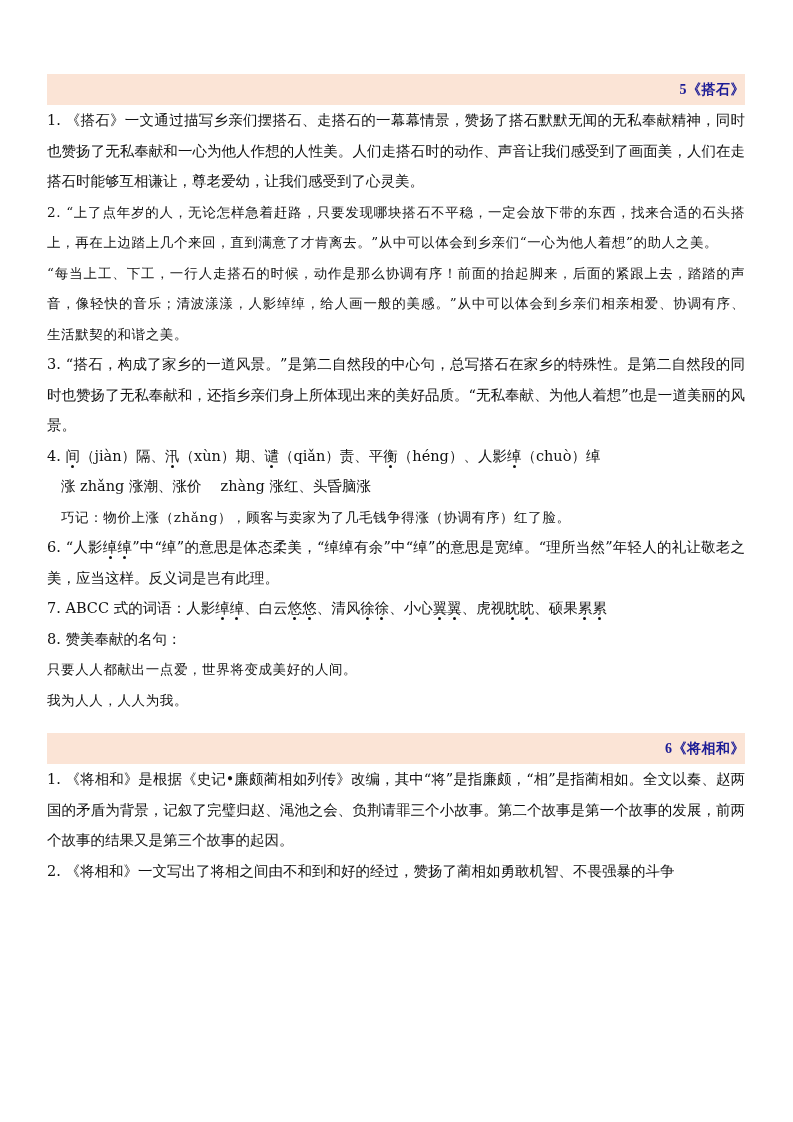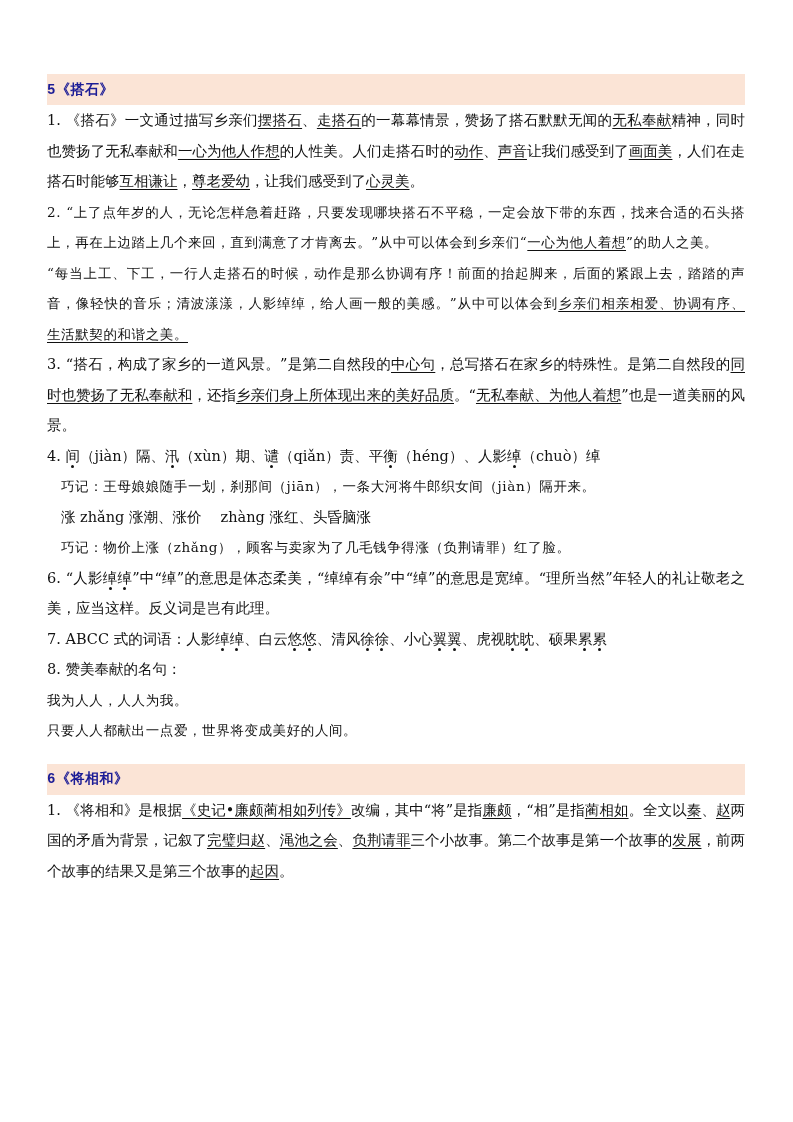--- a/index.html
+++ b/index.html
@@ -1,50 +1,50 @@
 <!DOCTYPE html>
 <html><head>
 <meta charset="utf-8">
 <style>
   html, body { margin: 0; padding: 0; background: #ffffff; }
   body { width: 793px; height: 1122px; position: relative; overflow: hidden;
          font-family: "DejaVu Serif", "Liberation Serif", serif; color: #111; }
   .page { position: absolute; left: 47px; top: 74px; width: 698px; }
-  .band { background: #fbe4d6; height: 31px; display: flex; align-items: center; justify-content: flex-start;
-          font-family: Liberation Mono, monospace; font-weight: bold; font-size: 14px;
+  .band { background: #fbe4d6; height: 31px; display: flex; align-items: center; justify-content: flex-end;
+          font-family: Liberation Serif, serif; font-weight: bold; font-size: 14px;
           color: #1c1c96; letter-spacing: 0.5px; }
   .p { font-size: 14.5px; line-height: 30.5px; margin: 0; text-align: justify; white-space: normal; }
   .p.k { font-size: 13.5px; letter-spacing: 0.6px; }
-  .u { text-decoration: underline; text-underline-offset: 3px; }
+  .u { text-underline-offset: 3px; }
   .ind { padding-left: 14px; }
   .dot { position: relative; }
   .dot::after { content: ""; position: absolute; left: 50%; bottom: -4px; width: 3px; height: 3px;
                 margin-left: -1.5px; background: #111; border-radius: 50%; }
 </style>
 </head>
 <body>
 
 <div class="page">
   <div class="band">
     <span>5《搭石》</span>
   </div>
   <div id="s5">
       <p class="p"><span>1. 《搭石》一文通过描写乡亲们</span><span class="u">摆搭石</span><span>、</span><span class="u">走搭石</span><span>的一幕幕情景，赞扬了搭石默默无闻的</span><span class="u">无私奉献</span><span>精神，同时也赞扬了无私奉献和</span><span class="u">一心为他人作想</span><span>的人性美。人们走搭石时的</span><span class="u">动作</span><span>、</span><span class="u">声音</span><span>让我们感受到了</span><span class="u">画面美</span><span>，人们在走搭石时能够</span><span class="u">互相谦让</span><span>，</span><span class="u">尊老爱幼</span><span>，让我们感受到了</span><span class="u">心灵美</span><span>。</span></p>
       <p class="p k"><span>2. “上了点年岁的人，无论怎样急着赶路，只要发现哪块搭石不平稳，一定会放下带的东西，找来合适的石头搭上，再在上边踏上几个来回，直到满意了才肯离去。”从中可以体会到乡亲们“</span><span class="u">一心为他人着想</span><span>”的助人之美。</span></p>
       <p class="p k"><span>“每当上工、下工，一行人走搭石的时候，动作是那么协调有序！前面的抬起脚来，后面的紧跟上去，踏踏的声音，像轻快的音乐；清波漾漾，人影绰绰，给人画一般的美感。”从中可以体会到</span><span class="u">乡亲们相亲相爱、协调有序、生活默契的和谐之美。</span></p>
       <p class="p"><span>3. “搭石，构成了家乡的一道风景。”是第二自然段的</span><span class="u">中心句</span><span>，总写搭石在家乡的特殊性。是第二自然段的</span><span class="u">同时也赞扬了无私奉献和</span><span>，还指</span><span class="u">乡亲们身上所体现出来的美好品质</span><span>。“</span><span class="u">无私奉献、为他人着想</span><span>”也是一道美丽的风景。</span></p>
       <p class="p"><span>4. </span><span class="dot">间</span><span>（jiàn）隔、</span><span class="dot">汛</span><span>（xùn）期、</span><span class="dot">谴</span><span>（qiǎn）责、平</span><span class="dot">衡</span><span>（héng）、人影</span><span class="dot">绰</span><span>（chuò）绰</span></p>
-      <p class="p k ind"><span>巧记：王母娘娘随手一划，刹那间（jiān），一条大河将牛郎织女间（jiàn）隔开来。</span></p>
       <p class="p ind"><span>涨 zhǎng 涨潮、涨价　 zhàng 涨红、头昏脑涨</span></p>
-      <p class="p k ind"><span>巧记：物价上涨（zhǎng），顾客与卖家为了几毛钱争得涨（负荆请罪）红了脸。</span></p>
+      <p class="p k ind"><span>巧记：物价上涨（zhǎng），顾客与卖家为了几毛钱争得涨（协调有序）红了脸。</span></p>
       <p class="p"><span>6. “人影</span><span class="dot">绰</span><span class="dot">绰</span><span>”中“绰”的意思是体态柔美，“绰绰有余”中“绰”的意思是宽绰。“理所当然”年轻人的礼让敬老之美，应当这样。反义词是岂有此理。</span></p>
       <p class="p"><span>7. ABCC 式的词语：人影</span><span class="dot">绰</span><span class="dot">绰</span><span>、白云</span><span class="dot">悠</span><span class="dot">悠</span><span>、清风</span><span class="dot">徐</span><span class="dot">徐</span><span>、小心</span><span class="dot">翼</span><span class="dot">翼</span><span>、虎视</span><span class="dot">眈</span><span class="dot">眈</span><span>、硕果</span><span class="dot">累</span><span class="dot">累</span></p>
       <p class="p"><span>8. 赞美奉献的名句：</span></p>
+      <p class="p k"><span>只要人人都献出一点爱，世界将变成美好的人间。</span></p>
       <p class="p k"><span>我为人人，人人为我。</span></p>
-      <p class="p k"><span>只要人人都献出一点爱，世界将变成美好的人间。</span></p>
     </div>
   <div class="band" style="margin-top:18px;">
     <span>6《将相和》</span>
   </div>
   <div id="s6">
       <p class="p"><span>1. 《将相和》是根据</span><span class="u">《史记•廉颇蔺相如列传》</span><span>改编，其中“将”是指</span><span class="u">廉颇</span><span>，“相”是指</span><span class="u">蔺相如</span><span>。全文以</span><span class="u">秦</span><span>、</span><span class="u">赵</span><span>两国的矛盾为背景，记叙了</span><span class="u">完璧归赵</span><span>、</span><span class="u">渑池之会</span><span>、</span><span class="u">负荆请罪</span><span>三个小故事。第二个故事是第一个故事的</span><span class="u">发展</span><span>，前两个故事的结果又是第三个故事的</span><span class="u">起因</span><span>。</span></p>
+      <p class="p"><span>2. 《将相和》一文写出了将相之间由</span><span class="u">不和</span><span>到</span><span class="u">和好</span><span>的经过，赞扬了蔺相如</span><span class="u">勇敢机智</span><span>、</span><span class="u">不畏强暴</span><span>的斗争</span></p>
     </div>
 </div>
 
 </body></html>

